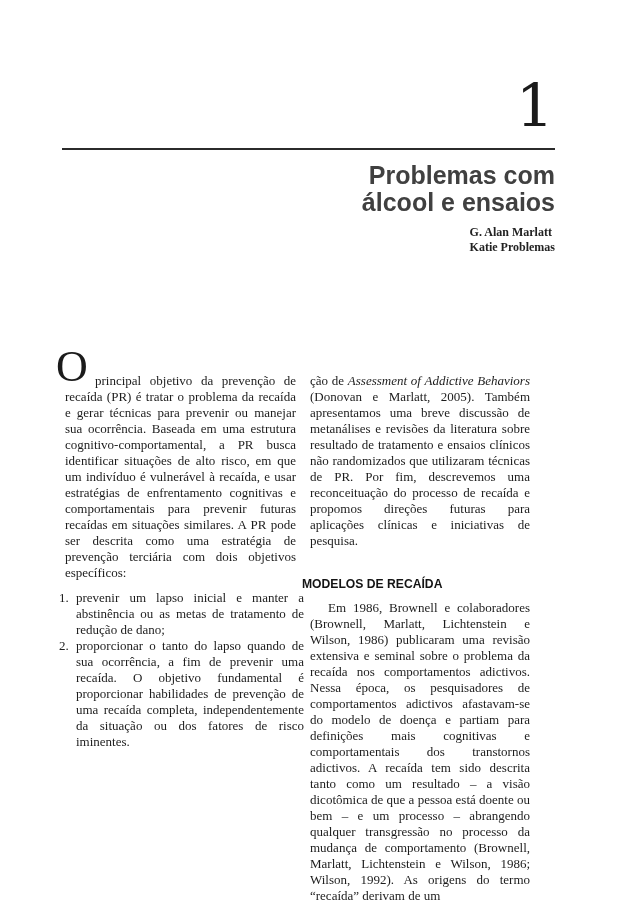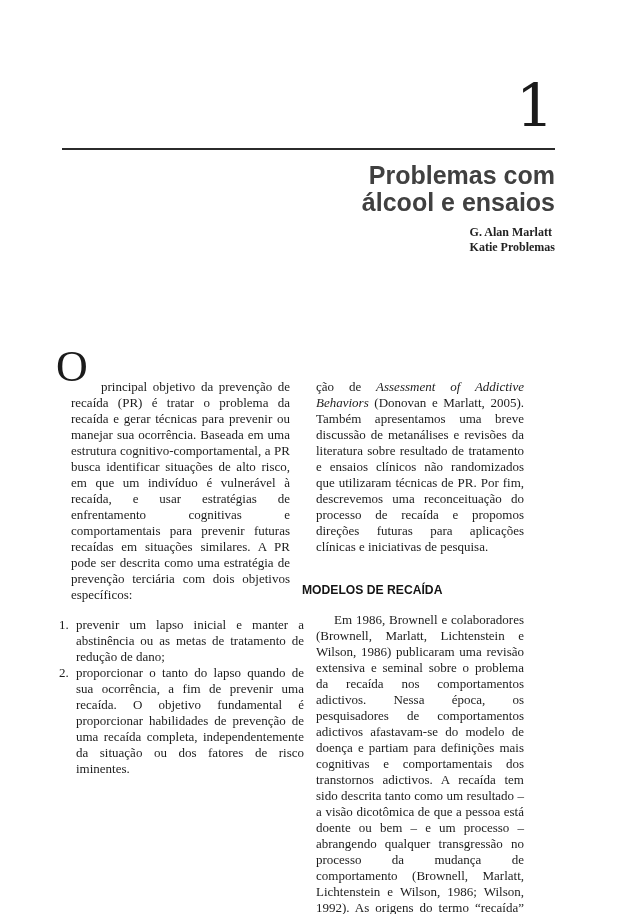--- a/index.html
+++ b/index.html
@@ -72,21 +72,21 @@
     top: 365px;
     font-size: 13px;
     line-height: 16px;
     text-align: justify;
     color: #1c1c1c;
   }
   .col-left  { left: 57px;  width: 247px; }
   .col-right { left: 302px; width: 236px; }
 
   .column p {
-    margin: 14px;
+    margin: 8px;
     text-align: justify;
     hyphens: auto;
     -webkit-hyphens: auto;
   }
 
   .intro-paragraph { text-indent: 30px; }
 
   .numbered-list { margin-top: 9px; }
   .list-item { display: flex; }
   .list-marker { flex: none; width: 19px; padding-left: 2px; }

